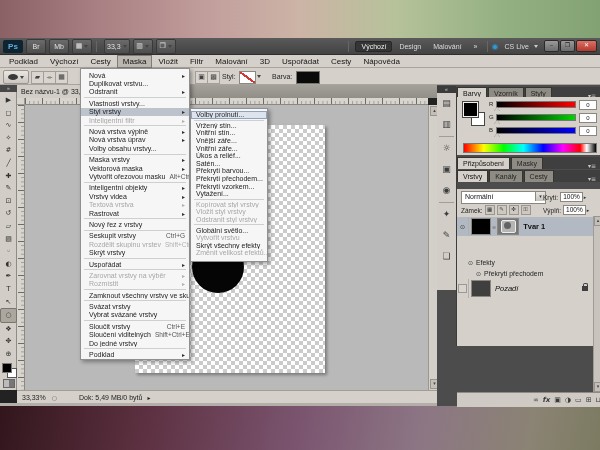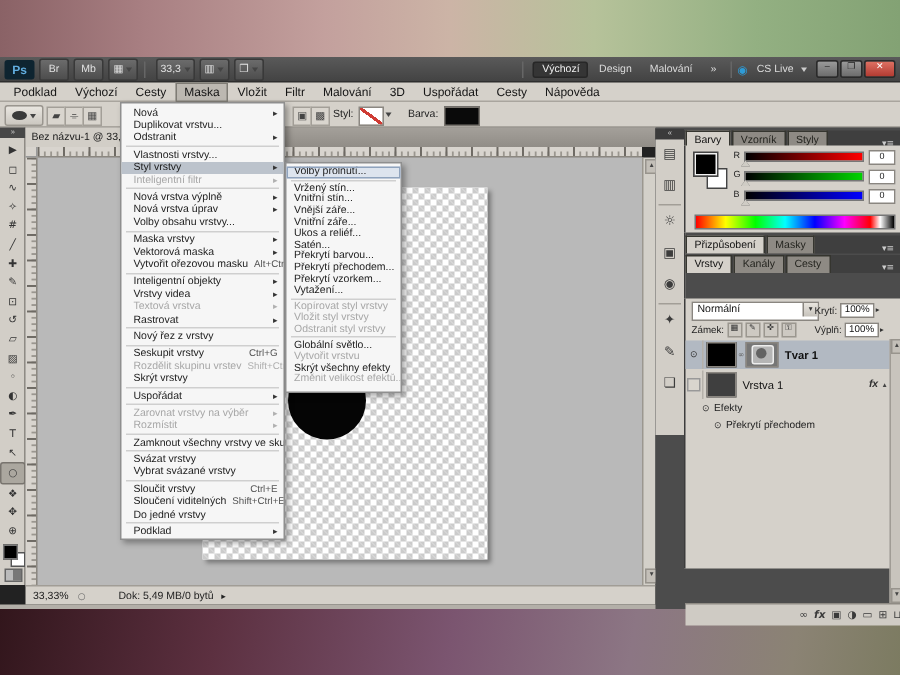--- a/index.html
+++ b/index.html
@@ -127,21 +127,21 @@
     border-right:3px solid transparent;border-bottom:4px solid #cfccc5;filter:drop-shadow(0 0 .5px #555);}
   .slider-val{position:absolute;right:0;top:0;width:16px;height:8px;background:#fff;border:1px solid #8a8680;
     font-size:6px;line-height:8px;text-align:center;color:#222;}
   #bar-r{background:linear-gradient(90deg,#000,#ff0000);}
   #bar-g{background:linear-gradient(90deg,#000,#00d400);}
   #bar-b{background:linear-gradient(90deg,#000,#0000ff);}
   #spectrum{position:absolute;left:6px;top:46px;width:132px;height:8px;border:1px solid #777;
     background:linear-gradient(90deg,#f00 0%,#ff0 15%,#0f0 30%,#0ff 45%,#00f 60%,#f0f 75%,#f00 88%,#fff 93%,#000 100%);}
 
   
-  #layers-body{top:114px;height:180px;}
+  #layers-body{top:104px;height:157px;}
   .lp-row{position:absolute;left:0;width:144px;display:flex;align-items:center;font-size:7px;color:#222;}
   #blend-combo{position:absolute;left:4px;top:2px;width:80px;height:11px;background:#fff;border:1px solid #8a8680;
     font-size:7px;line-height:10px;padding-left:3px;color:#111;}
   #blend-combo .dd{position:absolute;right:0;top:0;width:9px;height:9px;background:linear-gradient(#e8e5df,#c6c2bb);
     border-left:1px solid #8a8680;text-align:center;line-height:9px;font-size:5px;color:#333;}
   .small-label{font-size:6.5px;color:#222;}
   .val-box{background:#fff;border:1px solid #8a8680;font-size:6.5px;line-height:8px;padding:0 2px;color:#111;}
   .spin{font-size:5px;color:#333;margin-left:1px;}
   .lock-icon{width:8px;height:8px;border:1px solid #9b978f;background:#cdc9c2;margin-left:2px;
     font-size:5.5px;line-height:7px;text-align:center;color:#333;}
@@ -388,40 +388,39 @@
             <span class="eye icon">⊙</span>
           </div>
         <div class="thumb"></div>
         <span class="chain icon">∞</span>
         <div class="mask-thumb">
           <div class="inner"></div>
             <div class="dot"></div>
         </div>
         <span class="layer-name" style="font-weight:bold">Tvar 1</span>
       </div>
-      <div class="layer-row" style="top:48px">
-        <div class="eye-well">
-            <span class="eye-empty"></span>
-          </div>
-        <div class="thumb dark"></div>
-        <span class="layer-name">Vrstva 1</span>
-        <span class="fx-label">fx</span>
-        <span class="icon" style="font-size:5px;color:#444;margin:0 3px">▴</span>
-      </div>
       <div class="sub-row" style="top:68px">
         <div class="eye-well" style="height:11px;margin-left:8px;border:none">
             <span class="eye icon">⊙</span>
           </div>
         <span>Efekty</span>
       </div>
       <div class="sub-row" style="top:79px">
         <div class="eye-well" style="height:11px;margin-left:16px;border:none">
             <span class="eye icon">⊙</span>
           </div>
         <span>Překrytí přechodem</span>
+      </div>
+      <div class="layer-row" style="top:90px">
+        <div class="eye-well">
+            <span class="eye-empty"></span>
+          </div>
+        <div class="thumb dark"></div>
+        <span class="layer-name" style="font-style:italic">Pozadí</span>
+        <div class="mini-lock"></div>
       </div>
 
       <div id="layers-scroll">
         <div class="scroll-arrow" style="top:0;left:0;width:6px"><span class="icon">▴</span></div>
         <div class="scroll-arrow" style="bottom:0;left:0;width:6px"><span class="icon">▾</span></div>
       </div>
       <div id="layers-bottom">
           <span class="lb-icon icon">∞</span>
           <span class="lb-icon icon fx">fx</span>
           <span class="lb-icon icon">▣</span>

